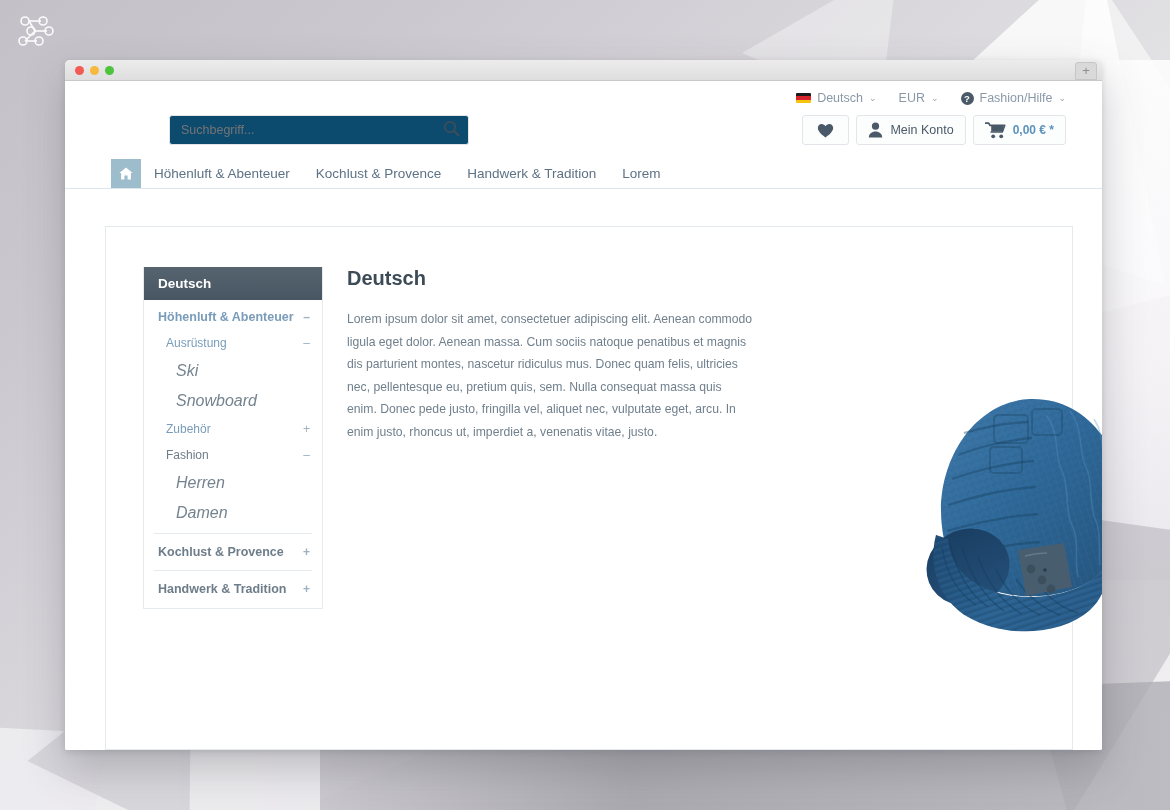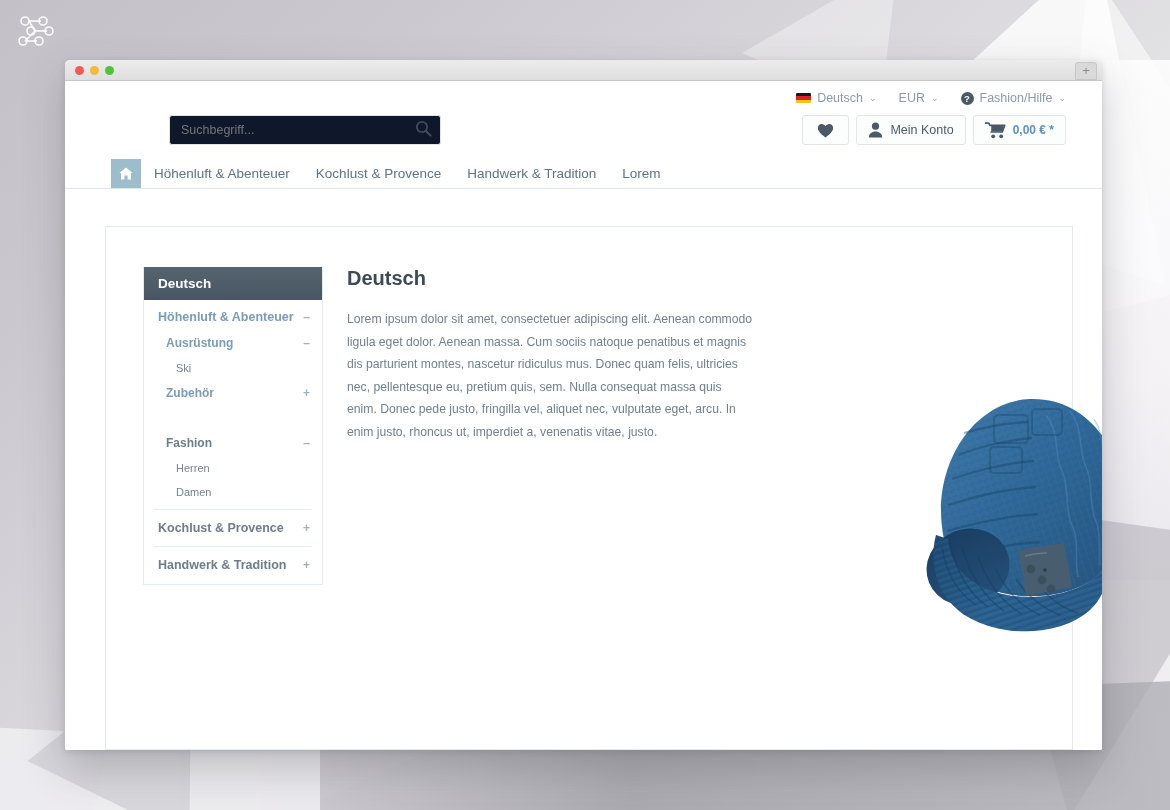--- a/index.html
+++ b/index.html
@@ -81,22 +81,22 @@
   }
   .caret { font-size:9px; color:#9aa7b4; }
 
   
   .shop-header { display:flex; align-items:center; padding:10px 36px 14px 46px; }
   .logo { font-size:30px; letter-spacing:-.4px; white-space:nowrap; }
   .logo .b { font-weight:bold; color:#1b1b1b; }
   .logo .s { font-weight:normal; color:#5d7285; }
   .search-wrap { margin-left:58px; position:relative; }
   .search-box {
-    width:272px; height:30px; border:1px solid #e2e6ea; border-radius:3px;
-    background:#0f172a; font-size:12.5px; color:#9aa7b4; padding:0 34px 0 11px;
+    width:300px; height:30px; border:1px solid #e2e6ea; border-radius:3px;
+    background:#0c4a6e; font-size:12.5px; color:#9aa7b4; padding:0 34px 0 11px;
     font-family:"Liberation Sans", sans-serif; outline:none;
   }
   .search-btn {
     position:absolute; right:6px; top:4px; width:24px; height:22px;
     background:none; border:none; cursor:pointer; color:#4a5968;
   }
   .header-actions { margin-left:auto; display:flex; gap:7px; }
   .hbtn {
     border:1px solid #e2e6ea; border-radius:3px; background:#fcfdfd; height:30px;
     display:flex; align-items:center; gap:7px; padding:0 11px;
@@ -132,23 +132,23 @@
     background: linear-gradient(#55646f,#485663); color:#fff; font-weight:bold;
     font-size:13.5px; padding:9px 14px;
   }
   .side-list { padding:4px 0 6px 0; }
   .side-row {
     display:flex; justify-content:space-between; align-items:center;
     padding:6px 12px 6px 14px; font-size:12px; cursor:pointer;
   }
   .side-row .sign { color:#9fb0bf; font-size:12px; }
   .lvl0 { font-weight:bold; font-size:12.5px; color:#7a9cba; padding-left:14px; }
-  .lvl1 { font-weight:bold; font-size:12px; color:#7a9cba; padding-left:22px; }
-  .lvl1.muted { color:#6e7d8a;margin-top:24px; }
-  .lvl2 { font-size:11px; color:#74838f; padding-left:32px; }
+  .lvl1 { font-weight:normal; font-size:12px; color:#7a9cba; padding-left:22px; }
+  .lvl1.muted { color:#6e7d8a; }
+  .lvl2 { font-size:16px; color:#74838f; padding-left:32px;font-style:italic; }
   .side-sep { height:1px; background:#e5eaee; margin:5px 10px; }
 
   
   .article { padding-left:24px; width:430px; }
   .article h1 { font-size:20px; color:#3d4b57; font-weight:bold; margin-bottom:18px; }
   .article p { font-size:12.2px; line-height:1.85; color:#71808d; }
 
   
   .product { position:absolute; left:740px; top:140px; width:300px; height:300px; }
 </style>
@@ -280,20 +280,24 @@
               <div class="side-row lvl1">
                 <span>Ausrüstung</span>
                 <span class="sign">–</span>
               </div>
 
               <div class="side-row lvl2">
                 <span>Ski</span>
                 <span class="sign"></span>
               </div>
 
+              <div class="side-row lvl2">
+                <span>Snowboard</span>
+                <span class="sign"></span>
+              </div>
 
               <div class="side-row lvl1">
                 <span>Zubehör</span>
                 <span class="sign">+</span>
               </div>
 
               <div class="side-row lvl1 muted">
                 <span>Fashion</span>
                 <span class="sign">–</span>
               </div>

